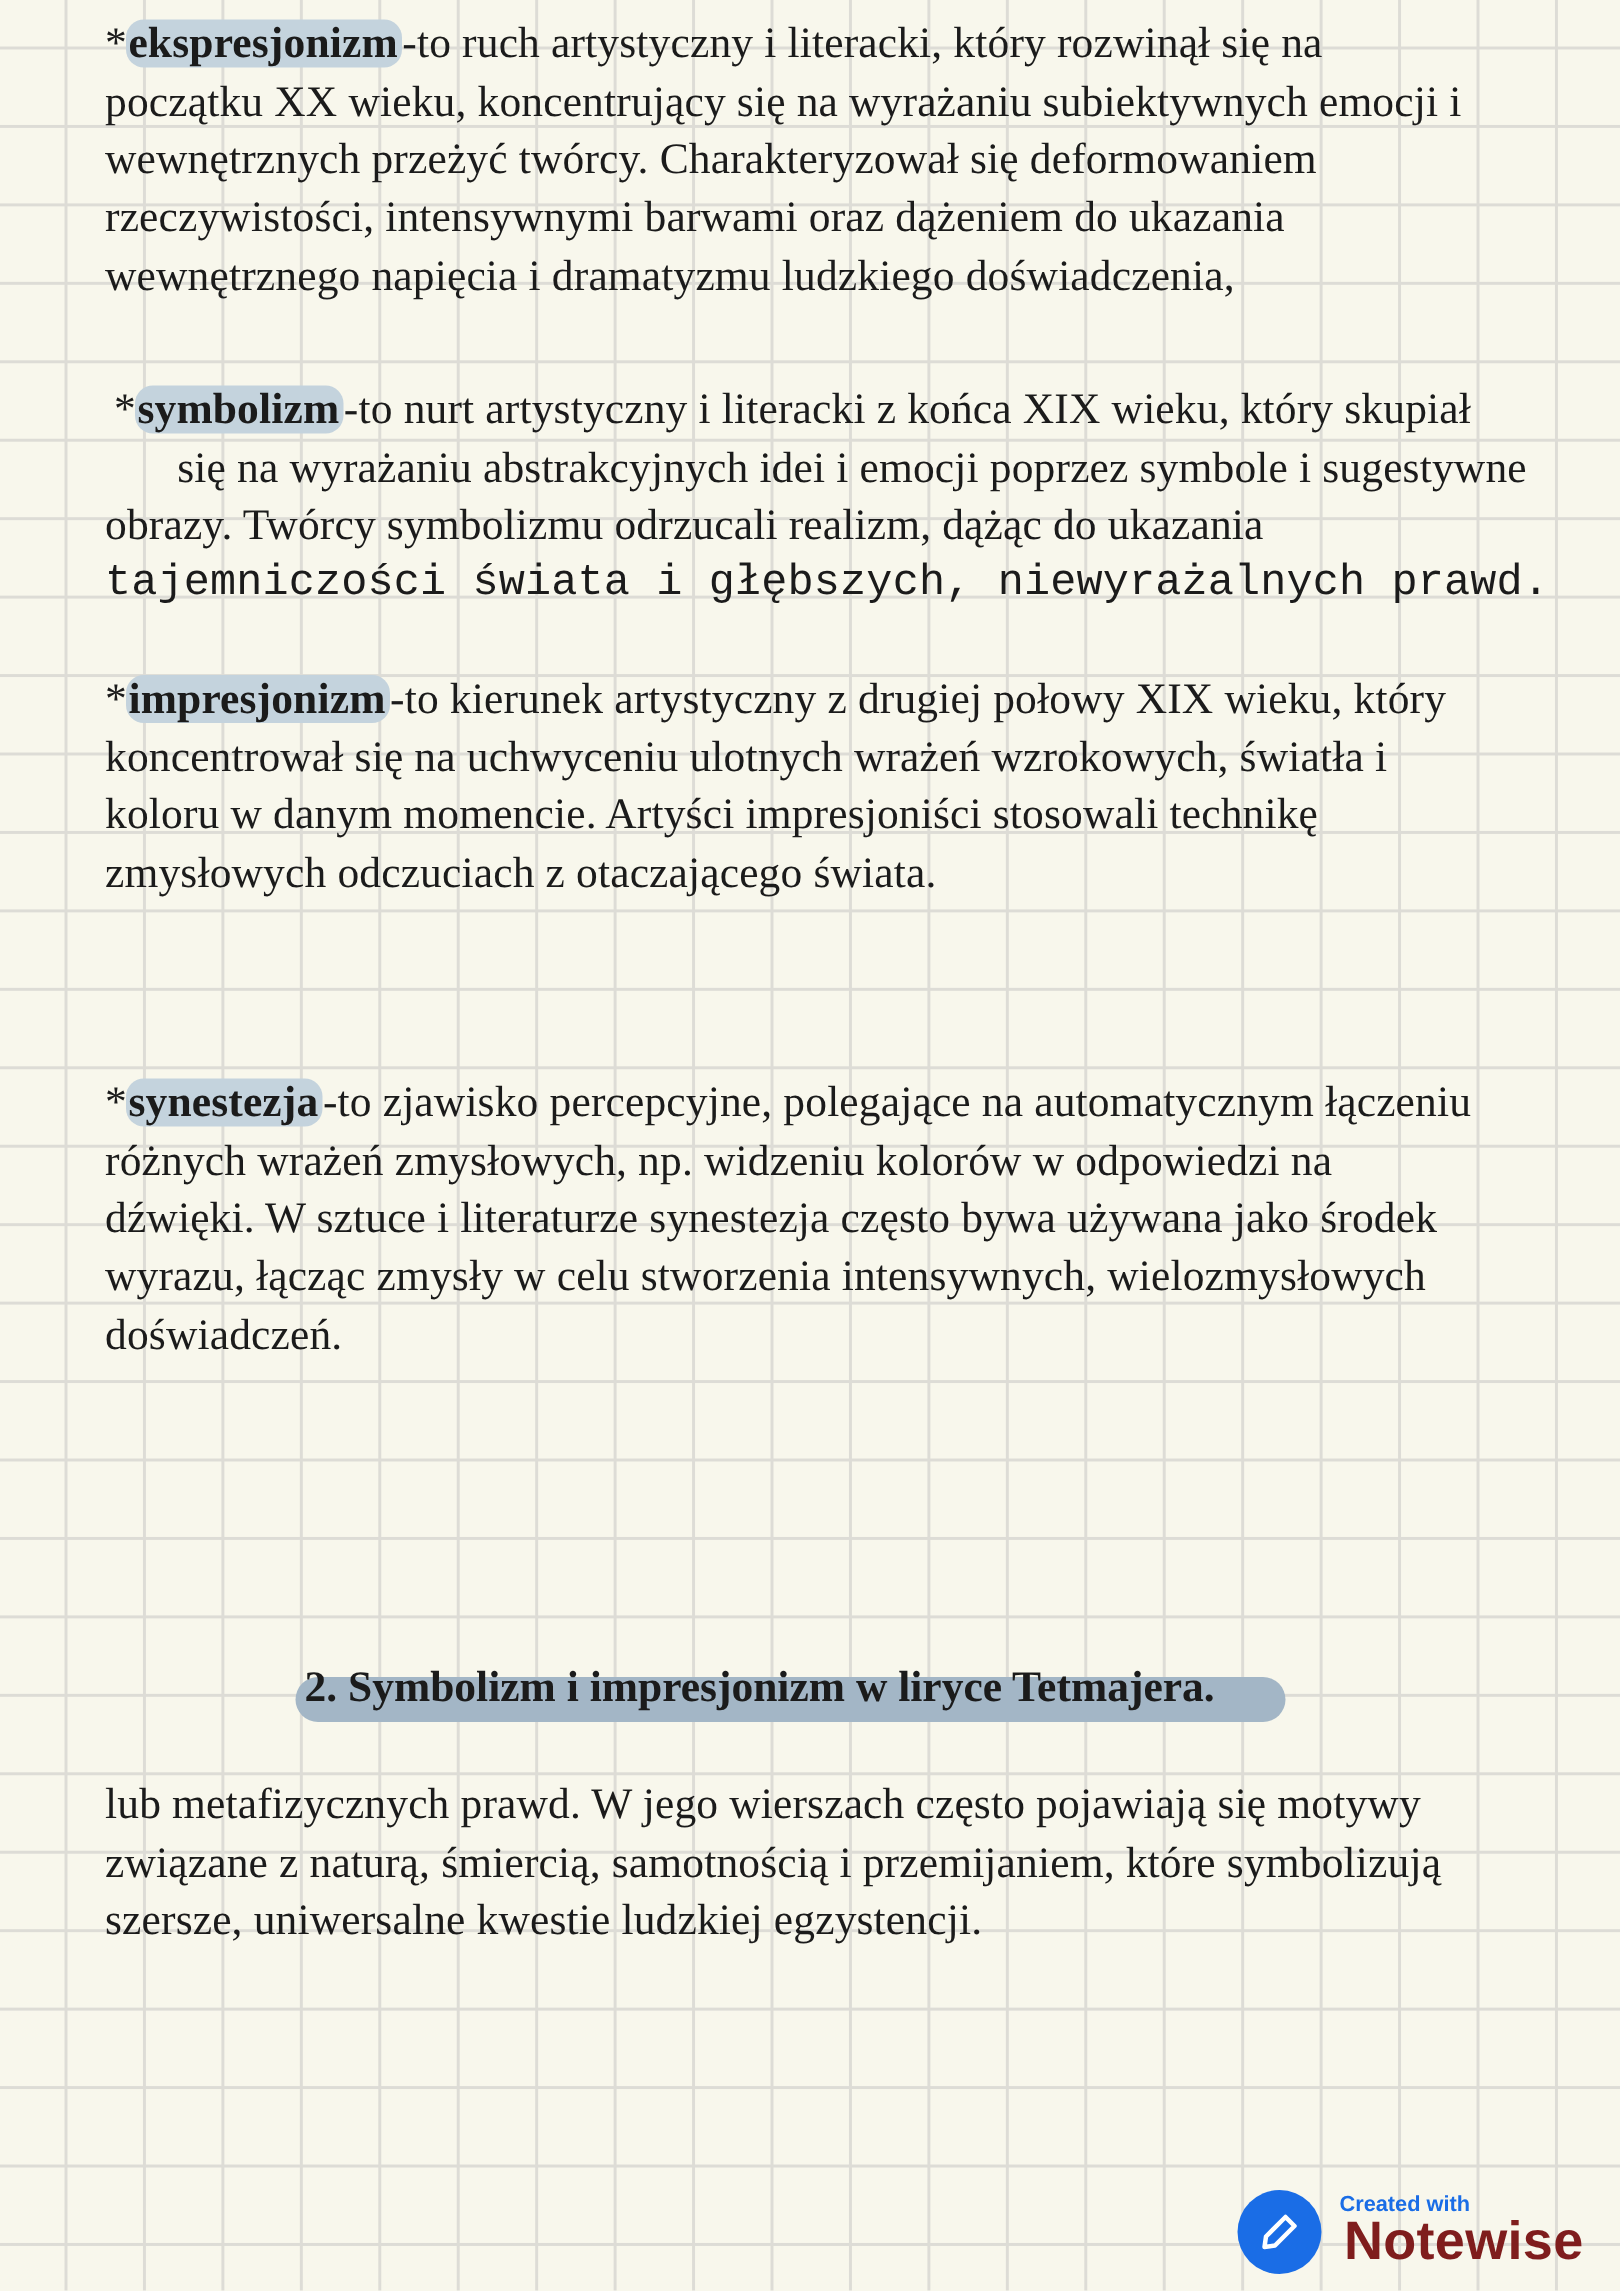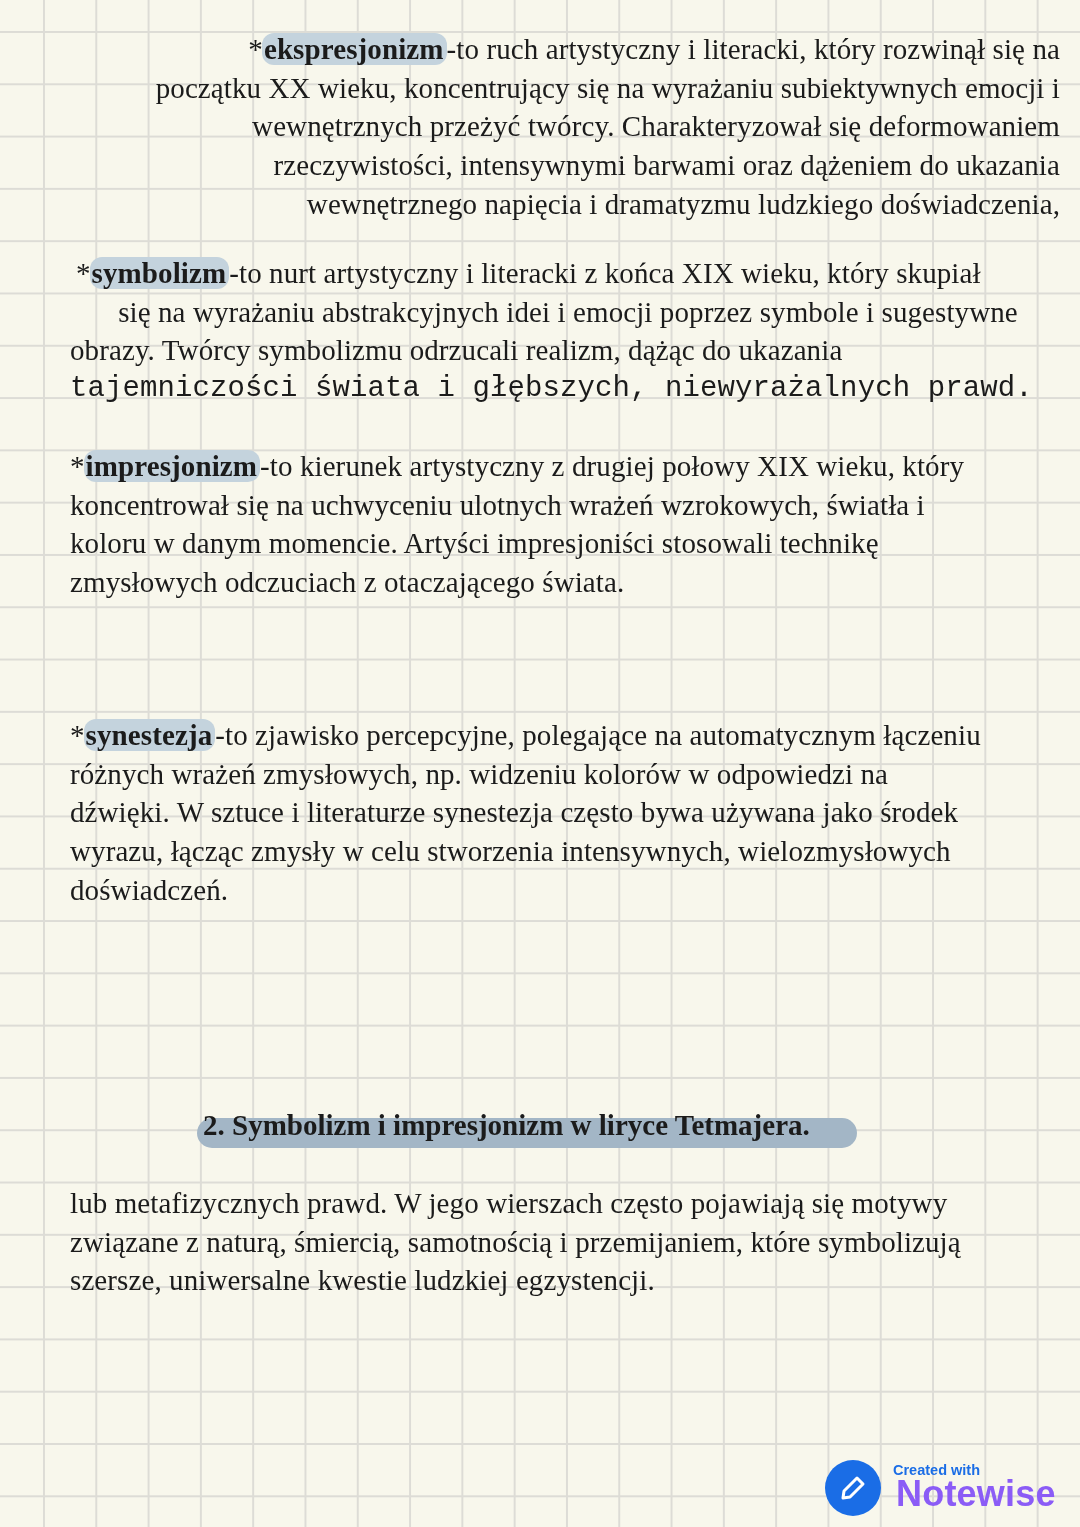--- a/index.html
+++ b/index.html
@@ -44,28 +44,28 @@
   }
   .badge-circle svg { position: absolute; left: 13px; top: 13px; }
   .badge-small {
     position: absolute; left: 68px; top: 2px; white-space: nowrap;
     font-family: "Liberation Sans", "DejaVu Sans", sans-serif;
     font-weight: bold; font-size: 14.5px; color: #1a6de6; line-height: 16px;
   }
   .badge-big {
     position: absolute; left: 71px; top: 14px; white-space: nowrap;
     font-family: "Liberation Sans", "DejaVu Sans", sans-serif;
-    font-weight: bold; font-size: 36px; color: #8b5cf6; line-height: 40px;
+    font-weight: bold; font-size: 36px; color: #7f1d1d; line-height: 40px;
     letter-spacing: 0.2px;
   }
 </style>
 </head>
 <body>
 
-<div class="para" style="top: 30px; text-align: right;">
+<div class="para" style="top: 10px;">
   <span class="line"><span>*</span><span class="term">ekspresjonizm</span><span>-to ruch artystyczny i literacki, który rozwinął się na</span></span>
   <span class="line">początku XX wieku, koncentrujący się na wyrażaniu subiektywnych emocji i</span>
   <span class="line">wewnętrznych przeżyć twórcy. Charakteryzował się deformowaniem</span>
   <span class="line">rzeczywistości, intensywnymi barwami oraz dążeniem do ukazania</span>
   <span class="line">wewnętrznego napięcia i dramatyzmu ludzkiego doświadczenia,</span>
 </div>
 
 <div class="para" style="top: 254px; left: 76px;">
   <span class="line"><span>*</span><span class="term">symbolizm</span><span>-to nurt artystyczny i literacki z końca XIX wieku, który skupiał</span></span>
   <span class="line" style="margin-left:-6px;text-align:center;">się na wyrażaniu abstrakcyjnych idei i emocji poprzez symbole i sugestywne</span>

